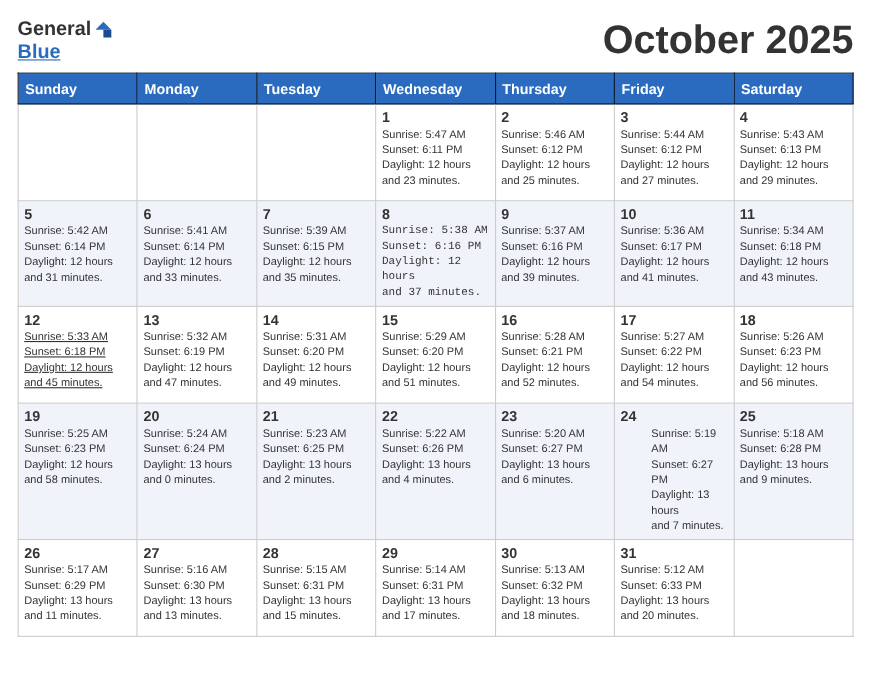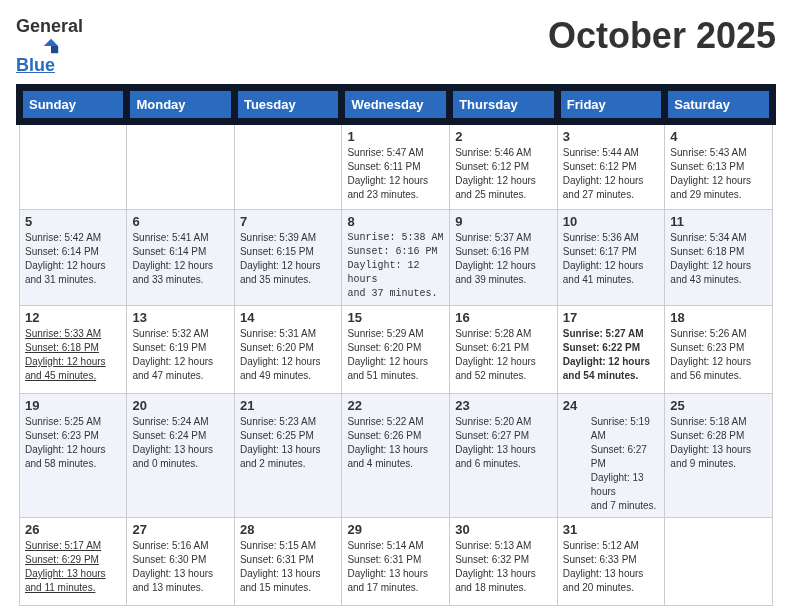--- a/index.html
+++ b/index.html
@@ -17,21 +17,20 @@
       margin-bottom: 8px;
     }
     .logo {
       display: flex;
       flex-direction: column;
       align-items: flex-start;
     }
     .logo-text {
       display: flex;
       align-items: center;
-      flex-direction: column;
     }
     .logo-general {
       font-size: 18px;
       font-weight: bold;
       color: #333;
     }
     .logo-blue {
       font-size: 18px;
       font-weight: bold;
       color: #2a6bbf;
@@ -60,21 +59,21 @@
       border-collapse: collapse;
       border: 1px solid #ccc;
     }
     .calendar th {
       background-color: #2a6bbf;
       color: white;
       font-size: 13px;
       font-weight: bold;
       padding: 6px 6px;
       text-align: left;
-      border: 7px solid #0f172a;
+      border: 1px solid #0f172a;
     }
     .calendar td {
       width: 108px;
       vertical-align: top;
       padding: 4px 5px;
       border: 1px solid #ccc;
       font-size: 10.5px;
       color: #333;
       height: 88px;
     }
@@ -250,21 +249,21 @@
         </td>
         <td>
           <div class="day-number">16</div>
           <div class="day-info" style="white-space: pre-line;">Sunrise: 5:28 AM
 Sunset: 6:21 PM
 Daylight: 12 hours
 and 52 minutes.</div>
         </td>
         <td>
           <div class="day-number">17</div>
-          <div class="day-info" style="white-space: pre-line; font-weight: bold;">Sunrise: 5:27 AM
+          <div class="day-info" style="white-space: pre-line;">Sunrise: 5:27 AM
 Sunset: 6:22 PM
 Daylight: 12 hours
 and 54 minutes.</div>
         </td>
         <td>
           <div class="day-number">18</div>
           <div class="day-info" style="white-space: pre-line;">Sunrise: 5:26 AM
 Sunset: 6:23 PM
 Daylight: 12 hours
 and 56 minutes.</div>
@@ -317,21 +316,21 @@
           <div class="day-number">25</div>
           <div class="day-info" style="white-space: pre-line;">Sunrise: 5:18 AM
 Sunset: 6:28 PM
 Daylight: 13 hours
 and 9 minutes.</div>
         </td>
       </tr>
       <tr>
         <td>
           <div class="day-number">26</div>
-          <div class="day-info" style="white-space: pre-line; text-decoration: underline;">Sunrise: 5:17 AM
+          <div class="day-info" style="white-space: pre-line;">Sunrise: 5:17 AM
 Sunset: 6:29 PM
 Daylight: 13 hours
 and 11 minutes.</div>
         </td>
         <td>
           <div class="day-number">27</div>
           <div class="day-info" style="white-space: pre-line;">Sunrise: 5:16 AM
 Sunset: 6:30 PM
 Daylight: 13 hours
 and 13 minutes.</div>

